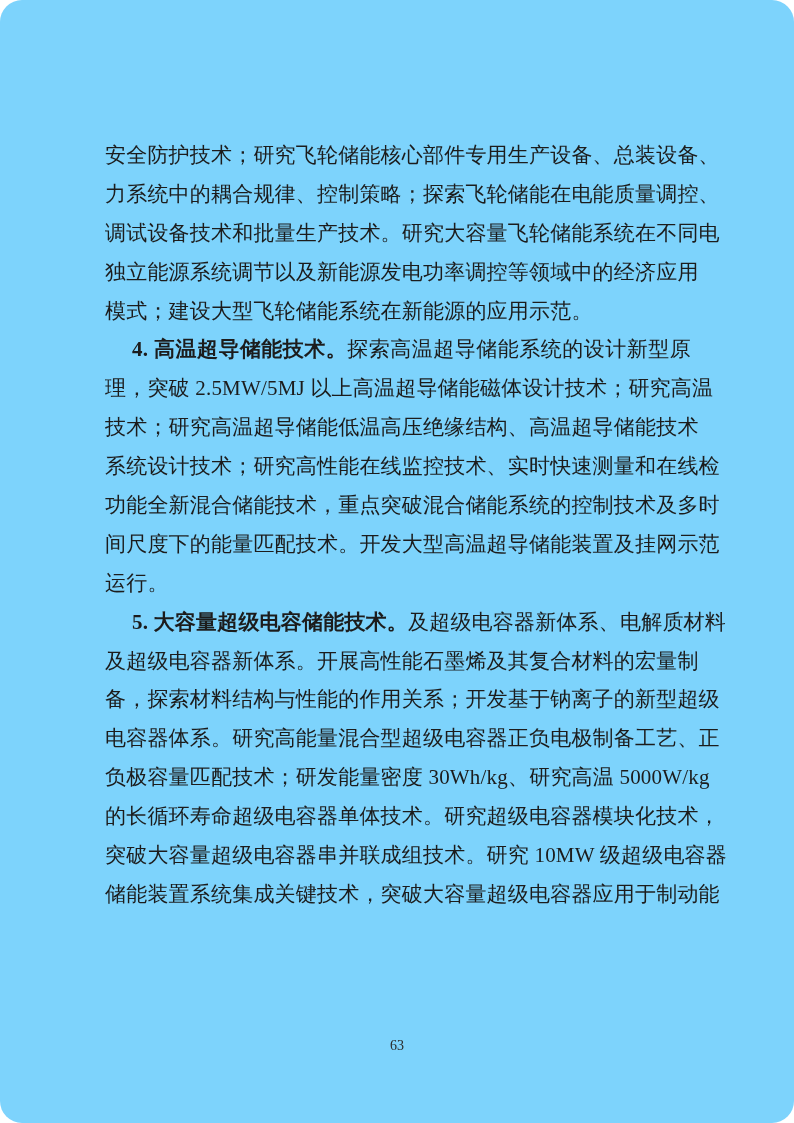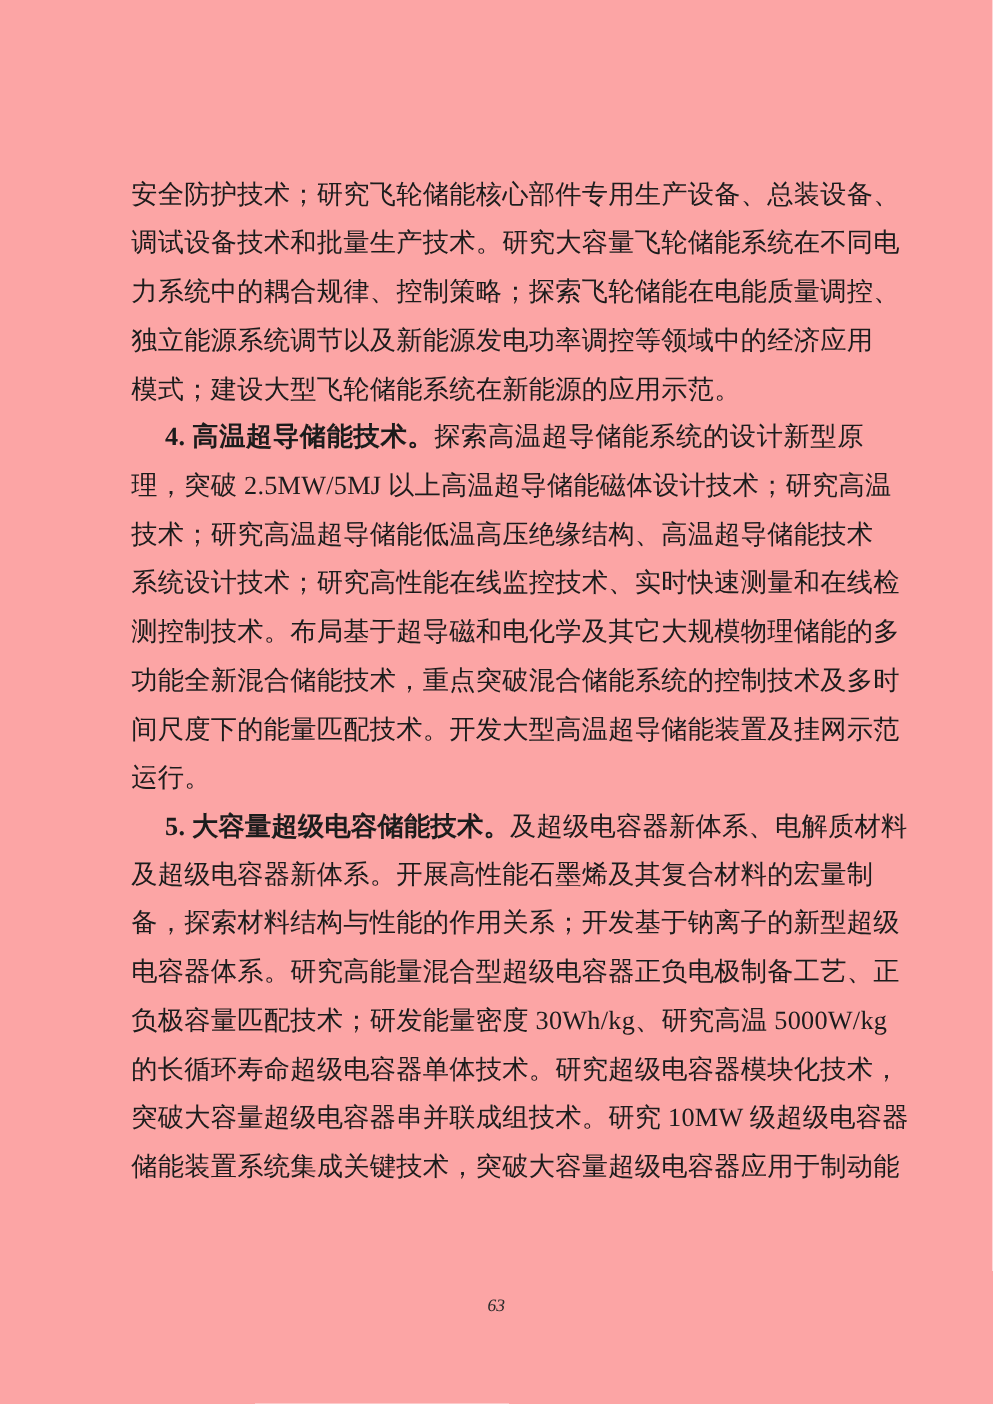--- a/index.html
+++ b/index.html
@@ -4,24 +4,25 @@
 <style>
   html, body {
     margin: 0;
     padding: 0;
     background: #ffffff;
   }
   .page {
     position: relative;
     width: 794px;
     height: 1123px;
-    background: #fca5a5;
+    background: #7dd3fc;
     overflow: hidden;
     font-family: "Liberation Serif", "DejaVu Serif", serif;
     color: #1c1c1c;
+    border-radius: 22px;
   }
   .text-block {
     position: absolute;
     left: 105px;
     top: 136px;
     width: 586px;
   }
   .line {
     font-size: 21px;
     line-height: 38.9px;
@@ -41,38 +42,36 @@
     font-weight: 700;
   }
   .page-number {
     position: absolute;
     left: 0;
     top: 1038px;
     width: 100%;
     text-align: center;
     font-size: 14px;
     color: #2a2a2a;
-    font-style: italic;
   }
 </style>
 </head>
 <body>
 
 <div class="page">
   <div class="text-block">
     <div class="line"><span>安全防护技术；研究飞轮储能核心部件专用生产设备、总装设备、</span></div>
+    <div class="line"><span>力系统中的耦合规律、控制策略；探索飞轮储能在电能质量调控、</span></div>
     <div class="line"><span>调试设备技术和批量生产技术。研究大容量飞轮储能系统在不同电</span></div>
-    <div class="line"><span>力系统中的耦合规律、控制策略；探索飞轮储能在电能质量调控、</span></div>
     <div class="line"><span>独立能源系统调节以及新能源发电功率调控等领域中的经济应用</span></div>
     <div class="line para-end"><span>模式；建设大型飞轮储能系统在新能源的应用示范。</span></div>
     <div class="line indent"><b class="lead">4. 高温超导储能技术。</b><span>探索高温超导储能系统的设计新型原</span></div>
     <div class="line"><span>理，突破 2.5MW/5MJ 以上高温超导储能磁体设计技术；研究高温</span></div>
     <div class="line"><span>技术；研究高温超导储能低温高压绝缘结构、高温超导储能技术</span></div>
     <div class="line"><span>系统设计技术；研究高性能在线监控技术、实时快速测量和在线检</span></div>
-    <div class="line"><span>测控制技术。布局基于超导磁和电化学及其它大规模物理储能的多</span></div>
     <div class="line"><span>功能全新混合储能技术，重点突破混合储能系统的控制技术及多时</span></div>
     <div class="line"><span>间尺度下的能量匹配技术。开发大型高温超导储能装置及挂网示范</span></div>
     <div class="line para-end"><span>运行。</span></div>
     <div class="line indent"><b class="lead">5. 大容量超级电容储能技术。</b><span>及超级电容器新体系、电解质材料</span></div>
     <div class="line"><span>及超级电容器新体系。开展高性能石墨烯及其复合材料的宏量制</span></div>
     <div class="line"><span>备，探索材料结构与性能的作用关系；开发基于钠离子的新型超级</span></div>
     <div class="line"><span>电容器体系。研究高能量混合型超级电容器正负电极制备工艺、正</span></div>
     <div class="line"><span>负极容量匹配技术；研发能量密度 30Wh/kg、研究高温 5000W/kg</span></div>
     <div class="line"><span>的长循环寿命超级电容器单体技术。研究超级电容器模块化技术，</span></div>
     <div class="line"><span>突破大容量超级电容器串并联成组技术。研究 10MW 级超级电容器</span></div>

